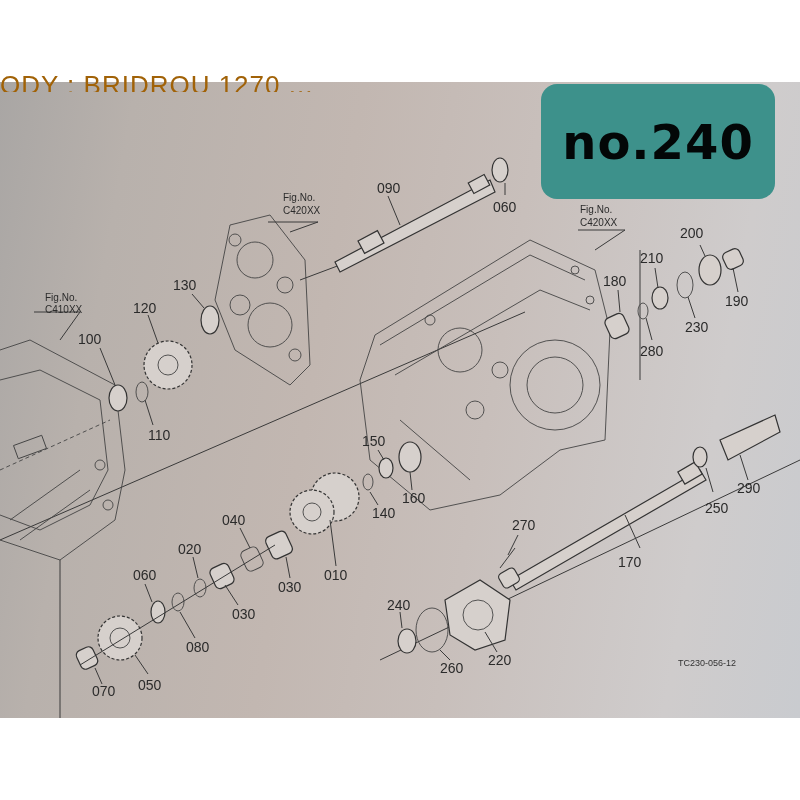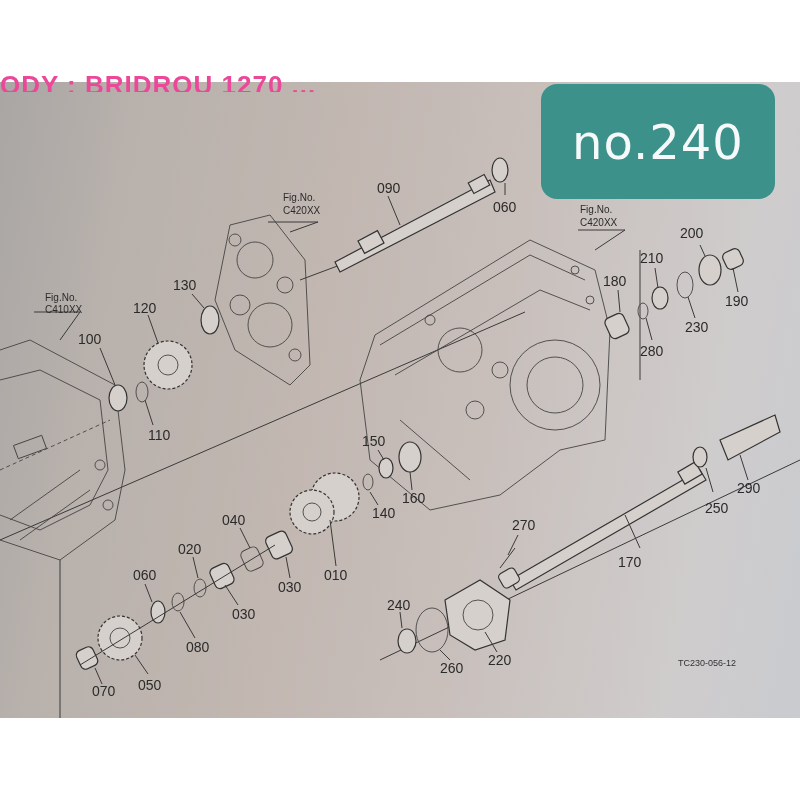--- a/index.html
+++ b/index.html
@@ -4,33 +4,33 @@
   <style>
     html, body { margin: 0; padding: 0; background: #ffffff; }
     body { width: 800px; height: 800px; position: relative; overflow: hidden; font-family: "Liberation Sans", sans-serif; }
     .photo {
       position: absolute; left: 0; top: 82px; width: 800px; height: 636px;
       background: linear-gradient(100deg, #a9a6a4 0%, #b8b1ac 15%, #c2b7b1 40%, #c8bfbb 60%, #cfcccc 85%, #c9cbcf 100%);
       overflow: hidden;
     }
     .header-strip {
       position: absolute; left: 0; top: 70px; width: 380px; height: 22px;
-      font-family: "Liberation Sans", sans-serif; font-weight: bold; font-size: 26px; color: #ec4899;
+      font-family: "Liberation Sans", sans-serif; font-weight: normal; font-size: 26px; color: #a16207;
       letter-spacing: 1px; white-space: nowrap; overflow: hidden; line-height: 30px;
     }
     .badge {
       position: absolute; left: 541px; top: 84px; width: 234px; height: 115px;
       background: #3d918b; border-radius: 16px;
       display: flex; align-items: center; justify-content: center;
     }
     .badge span {
       color: #ffffff; font-family: "DejaVu Sans", sans-serif; font-weight: 200; font-size: 48px; letter-spacing: 1px;
       -webkit-text-stroke: 0.3px #ffffff; color: transparent;
     }
-    .badge span.fill { color: #ffffff; -webkit-text-stroke: 0; font-weight: normal; opacity: 0.95; }
+    .badge span.fill { color: #000000; -webkit-text-stroke: 0; font-weight: bold; opacity: 0.95; }
     svg.diagram { position: absolute; left: 0; top: 0; }
     .lbl { font-family: "Liberation Sans", sans-serif; font-size: 14px; fill: #2b2b2b; }
     .fig { font-family: "Liberation Sans", sans-serif; font-size: 10px; fill: #2b2b2b; }
     .code { font-family: "Liberation Sans", sans-serif; font-size: 9px; fill: #333; }
     .ln { stroke: #3a3a3a; stroke-width: 1; fill: none; }
     .part { stroke: #333; stroke-width: 1.2; fill: #d6d0cc; }
     .partl { stroke: #444; stroke-width: 0.9; fill: none; }
     .bottom-white { position: absolute; left: 0; top: 718px; width: 800px; height: 82px; background: #fff; }
   </style>
 </head>

